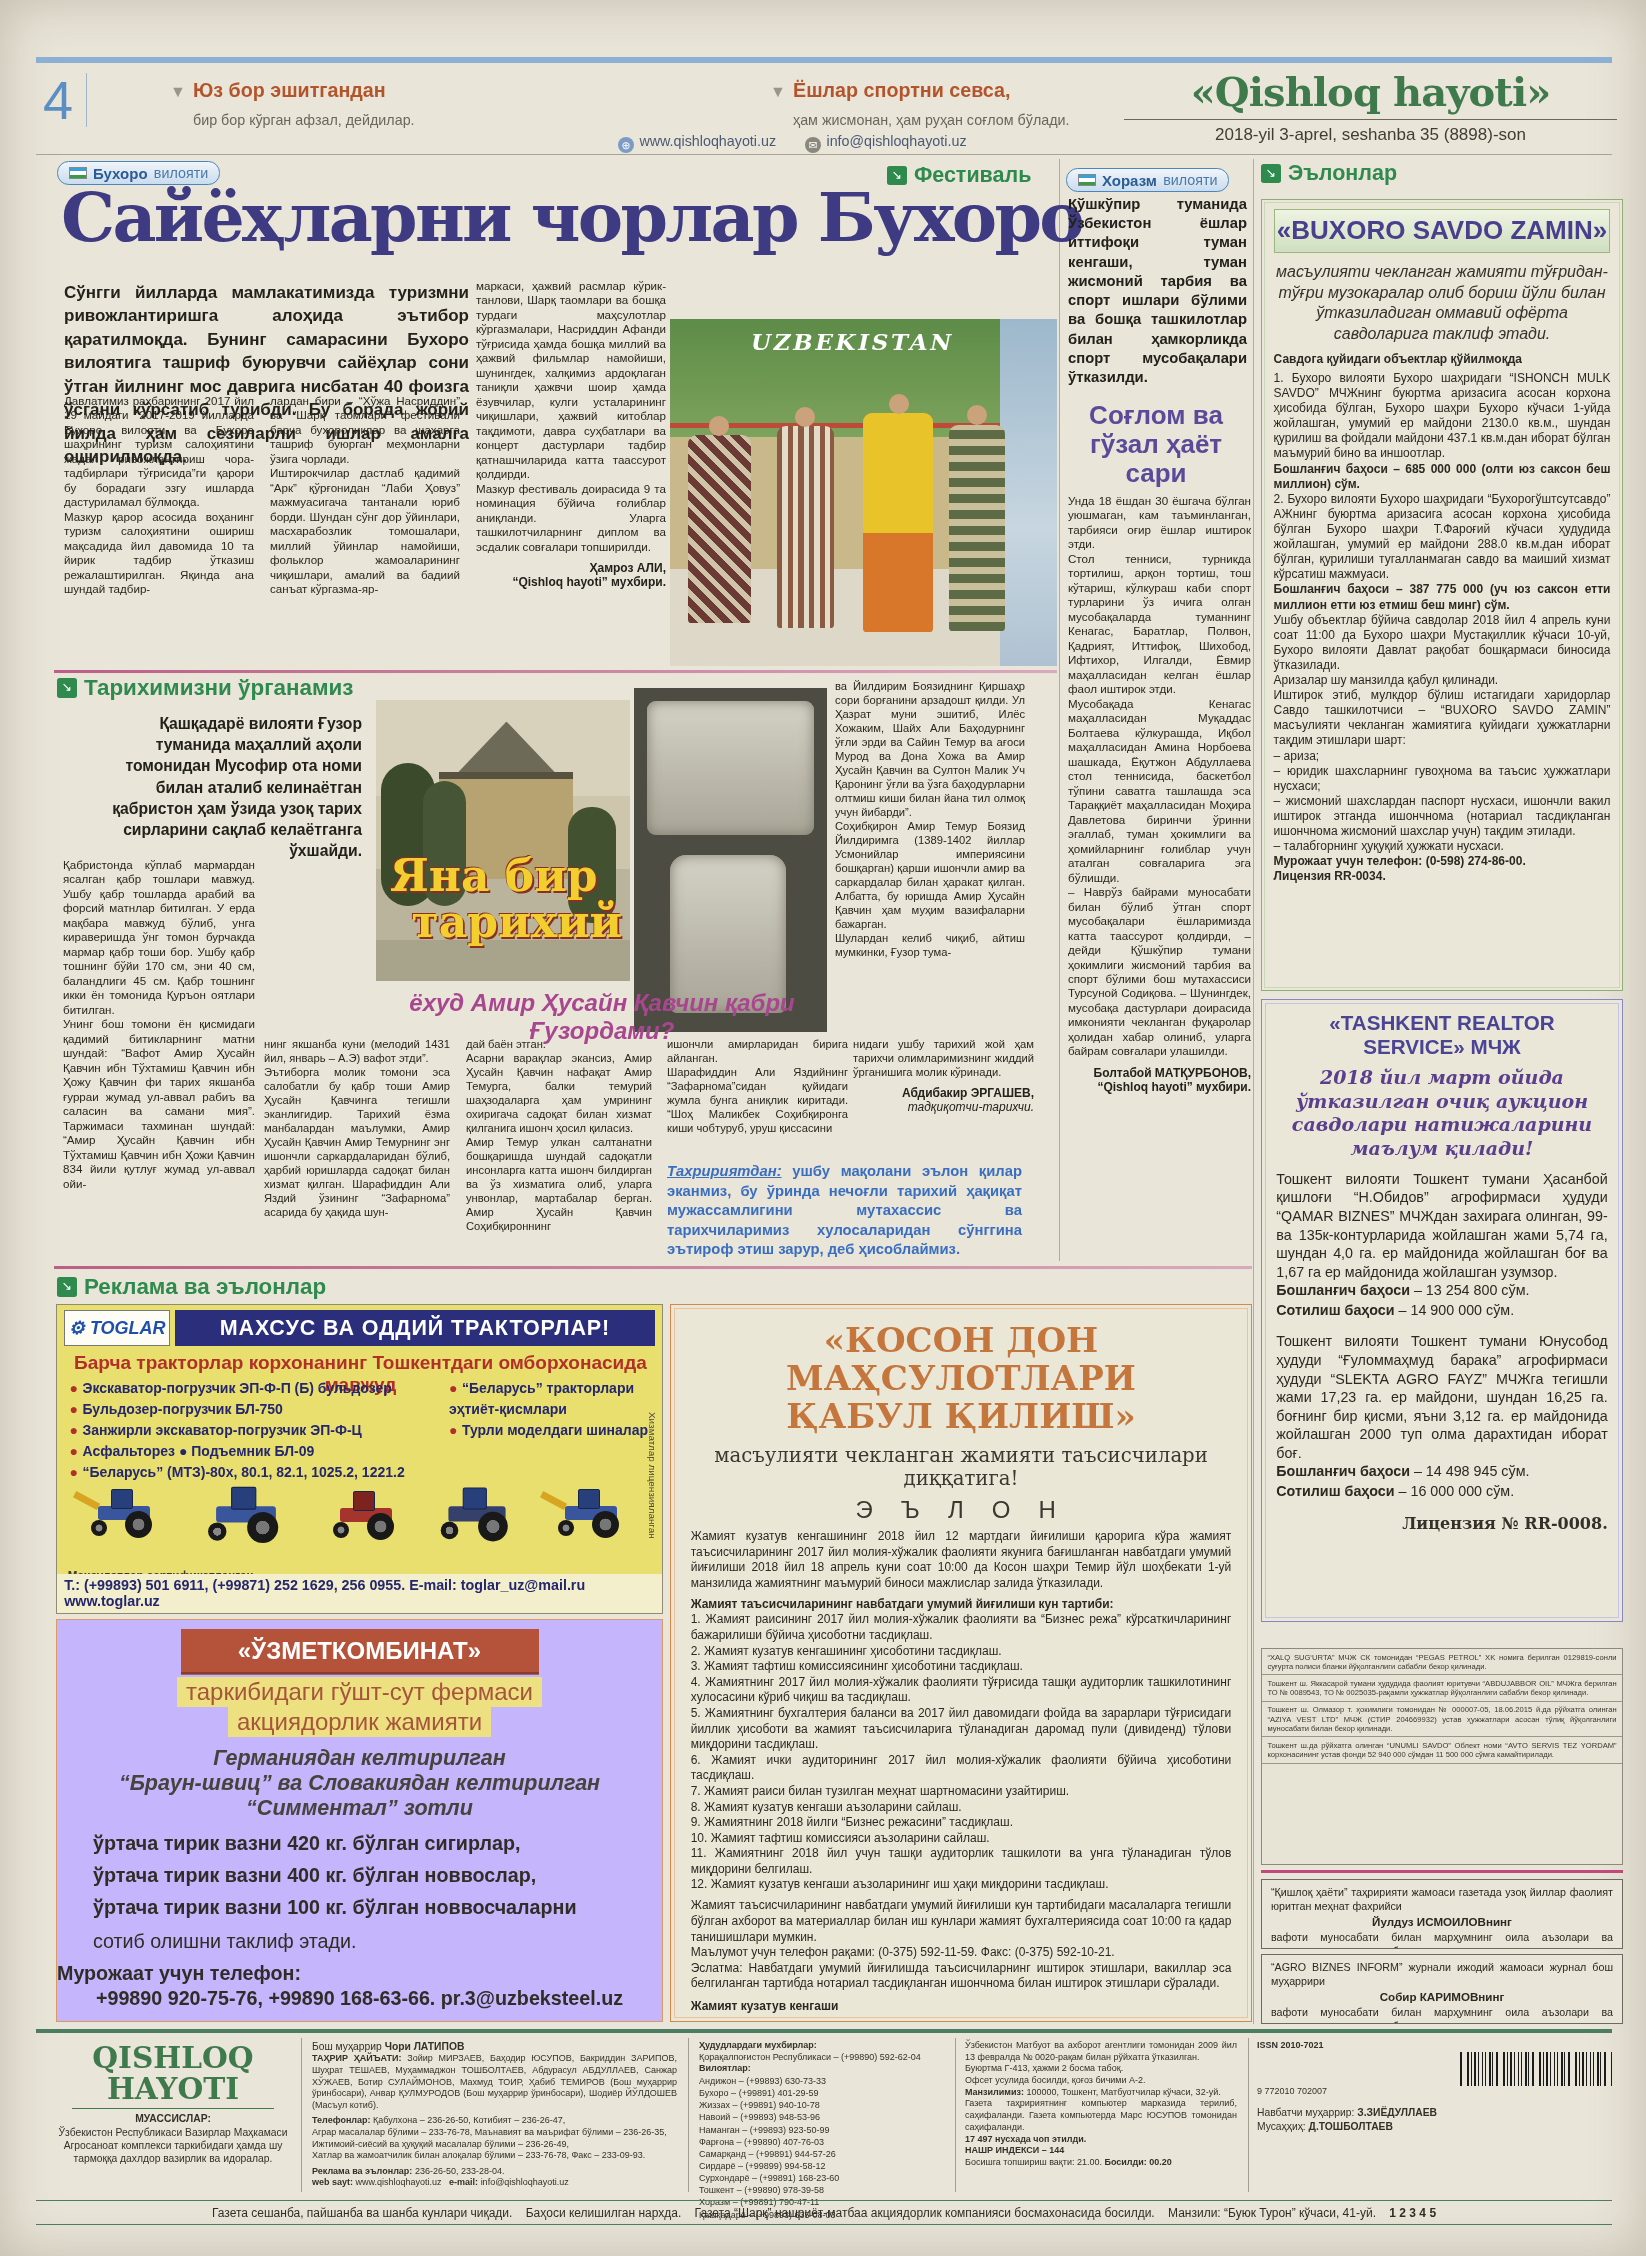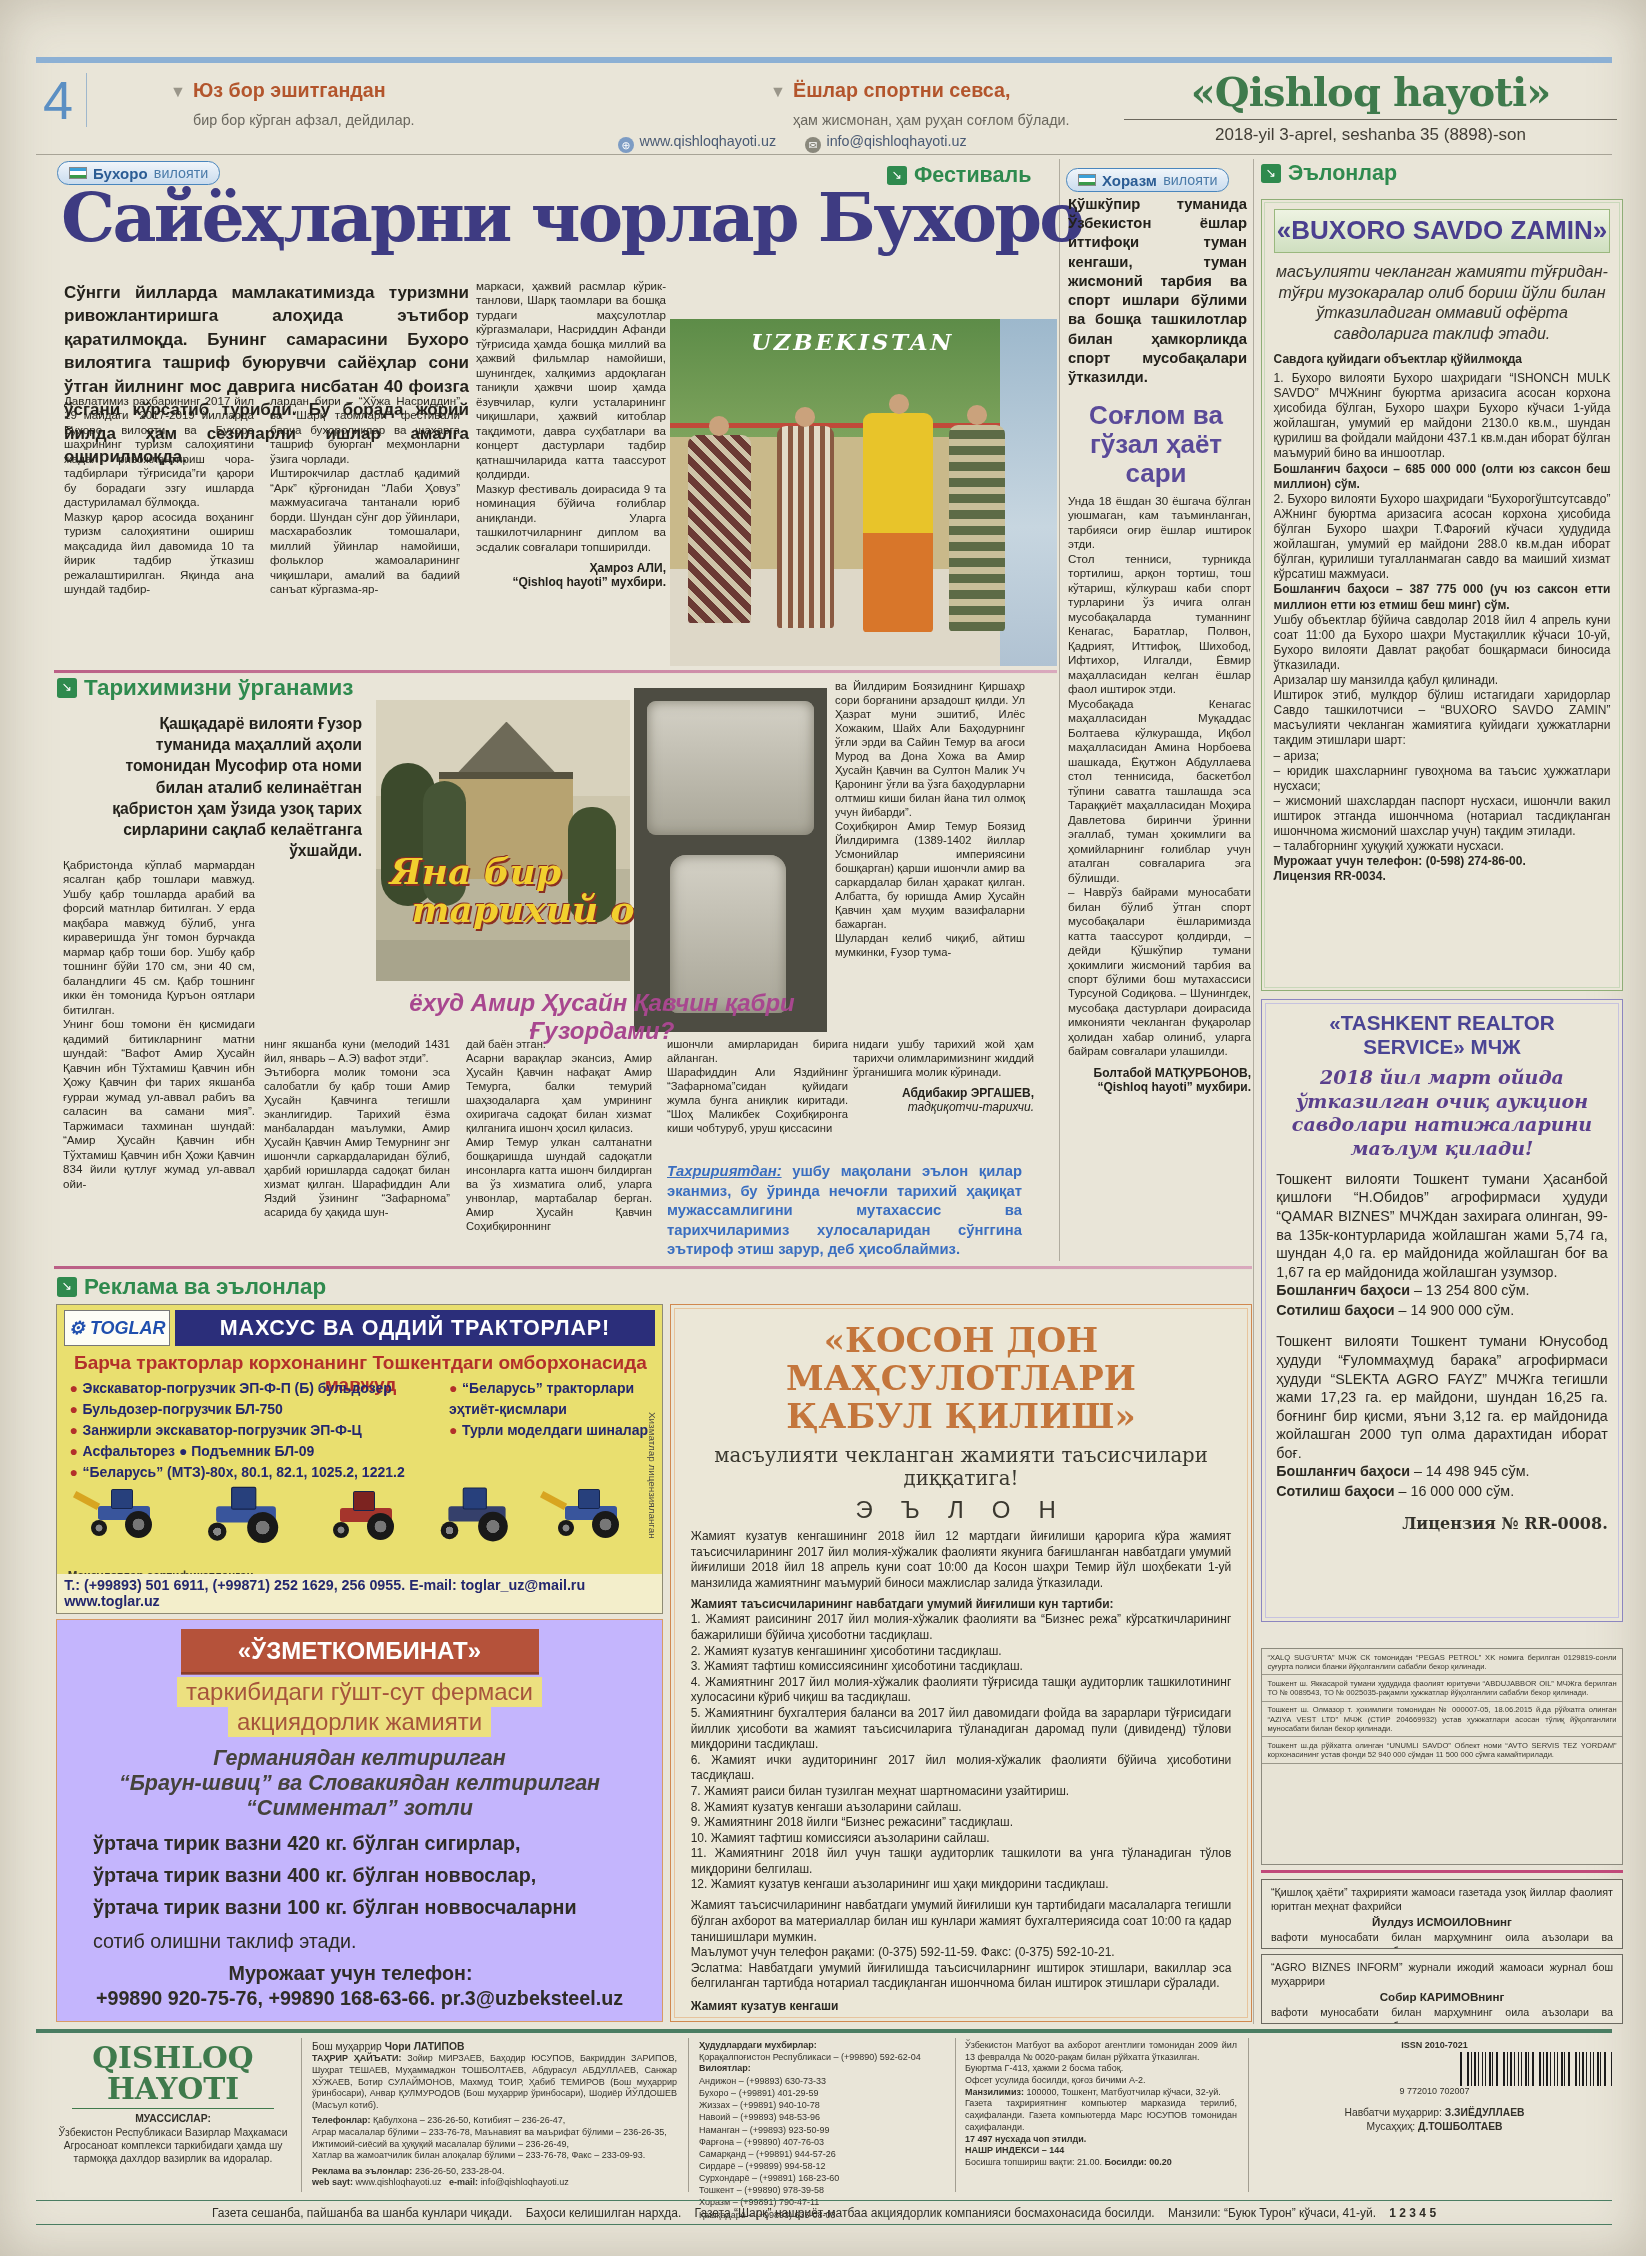--- a/index.html
+++ b/index.html
@@ -7,21 +7,21 @@
   body{background:#8f8b80;font-family:"Liberation Sans",sans-serif}
   .page{position:relative;width:1646px;height:2257px;margin:0 auto;background:#e9e5d8;overflow:hidden;
         box-shadow:inset 0 0 54px rgba(120,110,90,.35)}
   .abs{position:absolute}
   .jt{text-align:justify}
   .pre{white-space:pre-line}
   .body-txt{font-size:11.6px;line-height:1.25;color:#29271f;text-align:justify;white-space:pre-line}
   .b{font-weight:bold}
   .i{font-style:italic}
   .ctr{text-align:center}
-  .rt{text-align:center}
+  .rt{text-align:left}
   
   .toprule{background:#8cb0d4;height:6.3px}
   .pagenum{font-size:54px;color:#5b8fc3;line-height:1;border-right:1.8px solid #9fb7cc;padding-right:12.5px}
   .teaser-title{color:#b3552c;font-weight:bold;font-size:19.7px}
   .teaser-sub{color:#6a675e;font-size:14.3px;margin-top:10px}
   .tri{color:#9a968a;font-size:16px;margin-right:7.2px}
   .masthead{font-family:"DejaVu Serif",serif;font-weight:bold;font-size:40px;color:#3f7a4c;letter-spacing:-0.9px}
   .dateline{font-size:17px;color:#403d35;border-top:1.8px solid #6b675c;padding-top:5.4px;margin-top:3.6px}
   .hdr-contact{font-size:14.3px;color:#4a5a74}
   .glyphicon{display:inline-block;width:16px;height:16px;border-radius:50%;background:#7d9cc4;color:#fff;
@@ -61,21 +61,21 @@
   .boxp .bt{font-size:14.3px;line-height:1.3;text-align:justify;color:#2b2922}
   .price{font-size:14.3px;line-height:1.35;color:#2b2922}
   .lic{font-family:"DejaVu Serif",serif;font-size:16px;text-align:right;font-weight:bold;color:#33312a}
   .notices{border:0.9px solid #8c8a7e;background:#e7e3d5;font-size:7.6px;line-height:1.2;color:#3a382f}
   .notices .row{padding:3.6px 5.4px;border-bottom:0.9px solid #9a978a;text-align:justify}
   .cond{border:1.8px solid #6b6960;background:#e9e5d8;padding:6.3px 9px;font-size:10.7px;line-height:1.25;color:#2b2922;text-align:justify}
   .cond .nm{display:block;text-align:center;font-weight:bold;font-size:11.6px;margin:1.8px 0}
   
   .hist-intro{font-weight:bold;font-size:15.7px;line-height:1.35;text-align:right;color:#23211b}
   .photo-m{background:linear-gradient(#d8d2bd 0 34%,#cdc6ad 34% 60%,#b9b49b 60%)}
-  .overlayttl{font-family:"DejaVu Serif",serif;font-style:italic;font-weight:bold;font-size:36px;line-height:1.05;
+  .overlayttl{font-family:"DejaVu Serif",serif;font-weight:bold;font-size:44px;line-height:1.05;
      color:#f2cf2e;text-shadow:1.8px 1.8px 0 #8a2f22,-0.9px -0.9px 0 #8a2f22}
   .hist-sub{font-weight:bold;font-style:italic;font-size:24px;color:#a8478f;text-align:center}
   .editorial{font-weight:bold;font-size:14.8px;line-height:1.32;color:#3a6ec0;text-align:justify}
   .editorial .lab{font-style:italic;text-decoration:underline}
   
   .toglar{background:#e9df6f;border:0.9px solid #8f8b74}
   .tg-bar{background:#2b2e7a;color:#fff;font-weight:bold;font-size:21.5px;text-align:center;letter-spacing:0.9px;padding:5.4px 0}
   .tg-logo{background:#fdfdf6;border:0.9px solid #777;color:#1f4fae;font-weight:bold;font-size:18px;text-align:center;font-style:italic}
   .tg-sub{color:#b3302a;font-weight:bold;font-size:19px;text-align:center}
   .tg-li{color:#24276e;font-weight:bold;font-size:14px;line-height:1.5}

